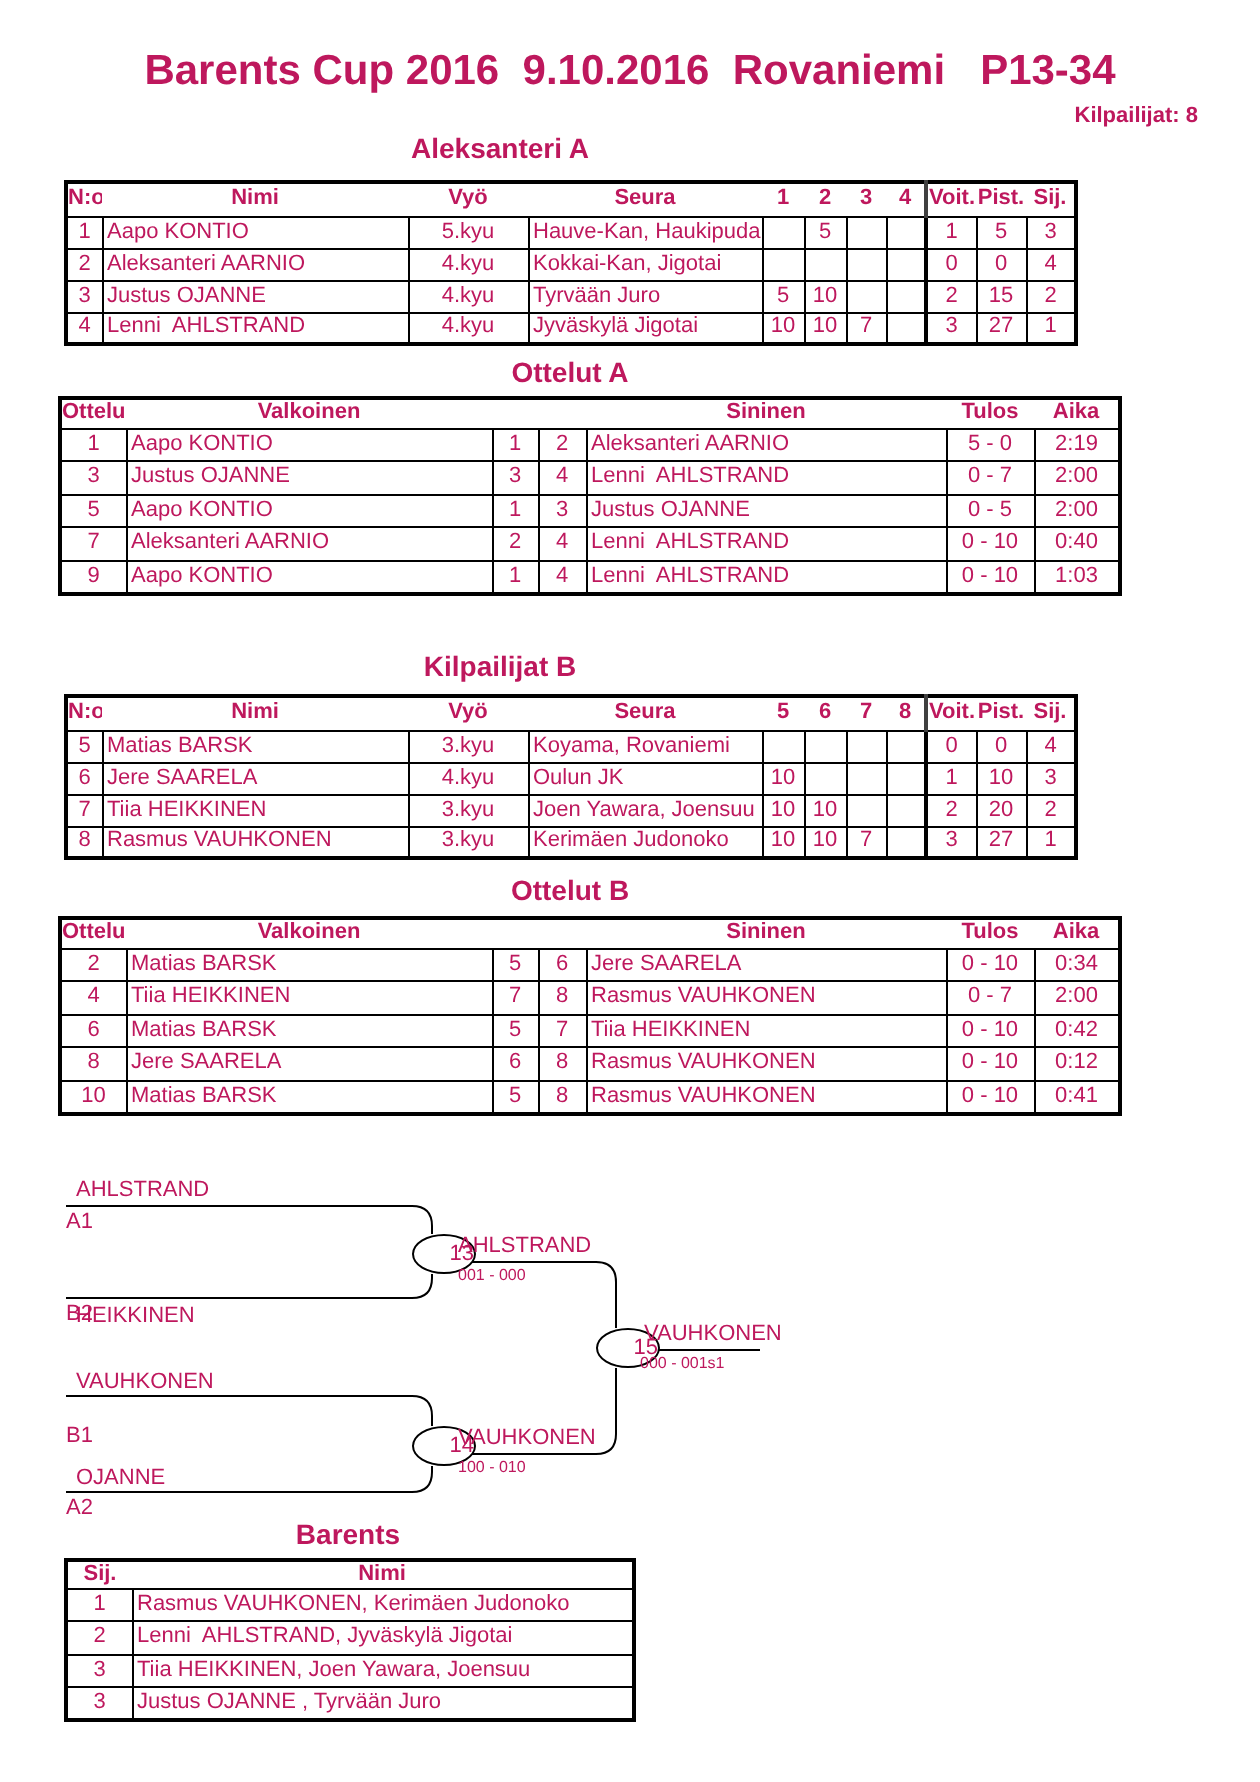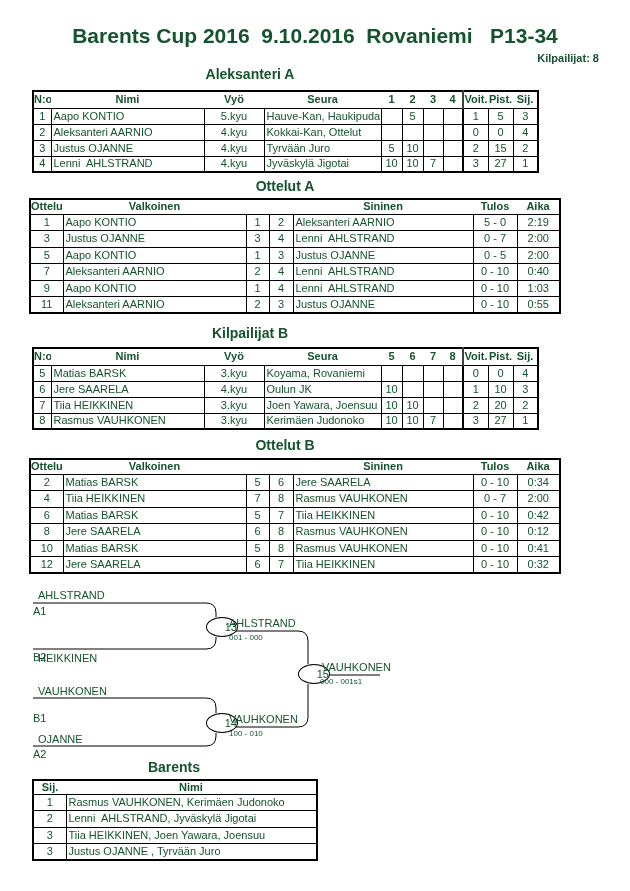--- a/index.html
+++ b/index.html
@@ -1,17 +1,17 @@
 <!DOCTYPE html>
 <html><head>
 <meta charset="utf-8">
 <style>
   html,body{margin:0;padding:0;background:#fff;}
   .page{position:relative;width:630px;height:891px;background:#fff;
-        font-family:"Liberation Sans",sans-serif;color:#14532d;overflow:hidden;}
+        font-family:"Liberation Sans",sans-serif;color:#be185d;overflow:hidden;}
 
   .doc-title{position:absolute;left:0;right:0;top:24px;text-align:center;
              font-size:21px;font-weight:bold;white-space:pre;}
   .comp-count{position:absolute;right:31px;top:52px;font-size:11px;font-weight:bold;}
 
   .sec-title{position:absolute;transform:translateX(-50%);font-size:14px;font-weight:bold;white-space:pre;}
   #title-pool-a{left:250px;top:66px;}
   #title-matches-a{left:285px;top:178px;}
   #title-pool-b{left:250px;top:325px;}
   #title-matches-b{left:285px;top:437px;}
@@ -106,21 +106,21 @@
           <td></td>
           <td></td>
           <td>1</td>
           <td>5</td>
           <td>3</td>
         </tr>
         <tr>
           <td>2</td>
           <td>Aleksanteri AARNIO</td>
           <td>4.kyu</td>
-          <td>Kokkai-Kan, Ottelut</td>
+          <td>Kokkai-Kan, Jigotai</td>
           <td></td>
           <td></td>
           <td></td>
           <td></td>
           <td>0</td>
           <td>0</td>
           <td>4</td>
         </tr>
         <tr>
           <td>3</td>
@@ -211,29 +211,20 @@
           <td>0:40</td>
         </tr>
         <tr>
           <td>9</td>
           <td>Aapo KONTIO</td>
           <td>1</td>
           <td>4</td>
           <td>Lenni  AHLSTRAND</td>
           <td>0 - 10</td>
           <td>1:03</td>
-        </tr>
-        <tr>
-          <td>11</td>
-          <td>Aleksanteri AARNIO</td>
-          <td>2</td>
-          <td>3</td>
-          <td>Justus OJANNE</td>
-          <td>0 - 10</td>
-          <td>0:55</td>
         </tr>
       </tbody>
   </table>
 
   <div class="sec-title" id="title-pool-b">Kilpailijat B</div>
   <table class="k-table" id="pool-b">
     <colgroup>
         <col style="width:18px">
         <col style="width:153px">
         <col style="width:60px">
@@ -378,29 +369,20 @@
         </tr>
         <tr>
           <td>10</td>
           <td>Matias BARSK</td>
           <td>5</td>
           <td>8</td>
           <td>Rasmus VAUHKONEN</td>
           <td>0 - 10</td>
           <td>0:41</td>
         </tr>
-        <tr>
-          <td>12</td>
-          <td>Jere SAARELA</td>
-          <td>6</td>
-          <td>7</td>
-          <td>Tiia HEIKKINEN</td>
-          <td>0 - 10</td>
-          <td>0:32</td>
-        </tr>
       </tbody>
   </table>
 
   <div class="bracket">
     <svg width="630" height="190" viewBox="0 580 630 190">
       <g fill="none" stroke="#000" stroke-width="1">
         <path d="M 33 603 H 206 Q 216 603 216 613 V 617"></path>
         <path d="M 33 649 H 206 Q 216 649 216 639 V 637"></path>
         <path d="M 224 631 H 298 Q 308 631 308 641 V 664"></path>
         <path d="M 33 698 H 206 Q 216 698 216 708 V 713"></path>

